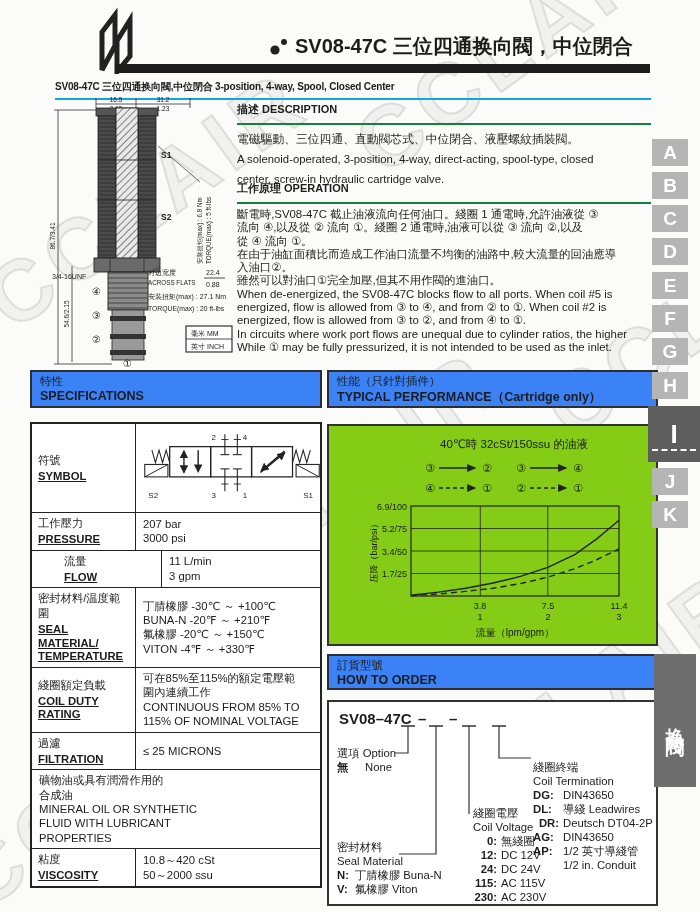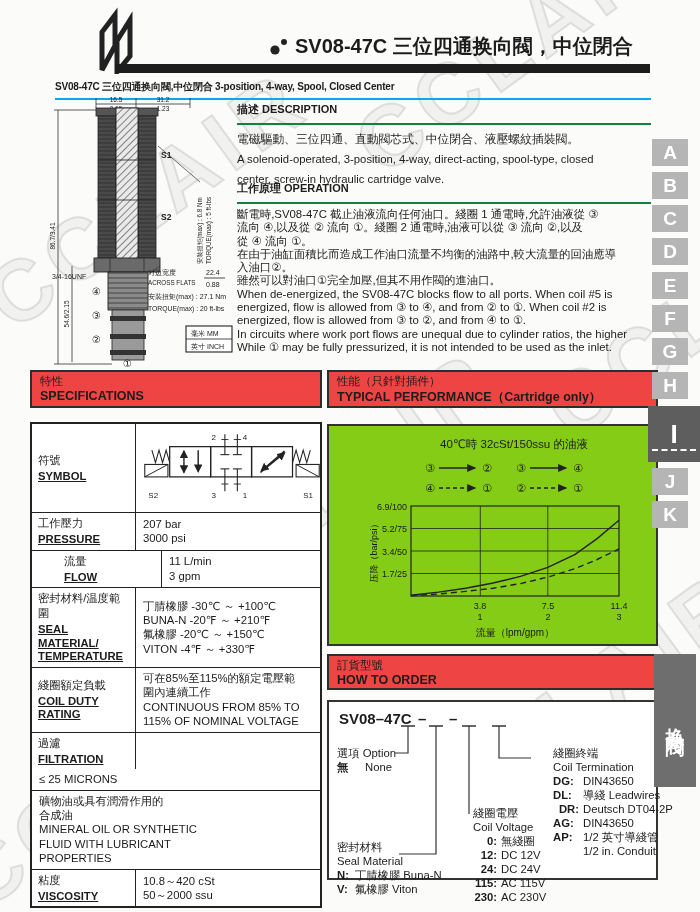--- a/index.html
+++ b/index.html
@@ -15,39 +15,39 @@
          white-space:nowrap;display:flex;align-items:center;gap:7px;}
   .hdr-rule{position:absolute;left:115px;top:64px;width:535px;height:9px;background:#1d1d1d;}
   .subtitle{position:absolute;left:55px;top:80px;width:596px;font-size:10px;font-weight:bold;
             letter-spacing:-0.2px;border-bottom:2px solid #0ea5e9;padding-bottom:4px;white-space:nowrap;}
   
   .para-hd{font-weight:bold;font-size:11px;border-bottom:2px solid #15803d;
            padding-bottom:6px;margin-bottom:4px;}
   .d-line{font-size:11.3px;line-height:20px;white-space:nowrap;}
   .op-line{font-size:11.4px;line-height:13.3px;white-space:nowrap;}
   
-  .sec-hd{position:absolute;border:2px solid #2d2d2d;background:#ef4444;
+  .sec-hd{position:absolute;border:2px solid #2d2d2d;background:#3b82f6;
           padding:2px 8px;box-sizing:border-box;}
   .sec-hd .zh{font-size:11.5px;}
   .sec-hd .en{font-size:12.5px;font-weight:bold;}
   
   .spec-table{position:absolute;left:30px;top:422px;width:292px;border:2px solid #222;
               background:#fff;box-sizing:border-box;}
   .srow{display:flex;border-top:1px solid #222;}
   .srow:first-child{border-top:none;}
   .slabel{width:104px;border-right:1px solid #222;padding:3px 6px;box-sizing:border-box;
           flex-shrink:0;display:flex;flex-direction:column;justify-content:center;}
   .slabel .zh{font-size:11.3px;}
   .slabel .en{font-size:11.3px;font-weight:bold;line-height:1.2;margin-top:2px;text-decoration:underline;}
   .sval{flex:1;padding:3px 7px;font-size:11.3px;line-height:1.28;display:flex;
         flex-direction:column;justify-content:center;}
   
   .chart-box{position:absolute;left:327px;top:424px;width:331px;height:222px;
              border:2px solid #333;background:#84cc16;box-sizing:border-box;}
-  .order-box{position:absolute;left:327px;top:700px;width:331px;height:180px;
+  .order-box{position:absolute;left:327px;top:700px;width:331px;height:206px;
              border:2px solid #333;background:#fff;box-sizing:border-box;}
   .ob-label{position:absolute;font-size:11.3px;line-height:14px;white-space:nowrap;}
   .ob-label .code{font-weight:bold;display:inline-block;min-width:24px;text-align:right;margin-right:4px;}
   
   .tab{position:absolute;left:652px;width:36px;height:27px;background:#b5b5b5;color:#fff;
        font-weight:bold;font-size:19px;display:flex;align-items:center;justify-content:center;}
   .tab-active{position:absolute;left:648px;top:406px;width:52px;height:56px;background:#5e5e5e;
        color:#fff;font-weight:bold;font-size:26px;display:flex;align-items:center;justify-content:center;}
   .tab-active .dash{position:absolute;left:4px;right:4px;bottom:11px;border-top:2px dashed #fff;}
   .cat-tab{position:absolute;left:654px;top:654px;width:42px;height:133px;background:#6e6e6e;
@@ -277,21 +277,21 @@
         <div class="zh">綫圈額定負載</div>
         <div class="en">COIL DUTY RATING</div>
       </div>
       <div class="sval">
         <div>可在85%至115%的額定電壓範</div>
         <div>圍內連續工作</div>
         <div>CONTINUOUS FROM 85% TO</div>
         <div>115% OF NOMINAL VOLTAGE</div>
       </div>
     </div>
-    <div class="srow" style="min-height:30px;flex-direction:column;">
+    <div class="srow" style="min-height:30px;">
       <div class="slabel">
         <div class="zh">過濾</div>
         <div class="en">FILTRATION</div>
       </div>
       <div class="sval">
         <div>≤ 25 MICRONS</div>
       </div>
     </div>
     <div class="srow" style="min-height:70px;">
       <div class="sval">
@@ -404,21 +404,21 @@
     <div class="ob-label" style="left:144px;top:104px;">
       <div>綫圈電壓</div>
       <div>Coil Voltage</div>
       <div><span class="code">0:</span><span>無綫圈</span></div>
       <div><span class="code">12:</span><span>DC 12V</span></div>
       <div><span class="code">24:</span><span>DC 24V</span></div>
       <div><span class="code">115:</span><span>AC 115V</span></div>
       <div><span class="code">230:</span><span>AC 230V</span></div>
     </div>
 
-    <div class="ob-label" style="left:204px;top:44px;margin-left:20px;">
+    <div class="ob-label" style="left:204px;top:58px;">
       <div>綫圈終端</div>
       <div>Coil Termination</div>
       <div><span class="code" style="min-width:26px;text-align:left;">DG:</span><span>DIN43650</span></div>
       <div><span class="code" style="min-width:26px;text-align:left;">DL:</span><span>導綫 Leadwires</span></div>
       <div><span class="code" style="min-width:26px;text-align:right;">DR:</span><span>Deutsch DT04-2P</span></div>
       <div><span class="code" style="min-width:26px;text-align:left;">AG:</span><span>DIN43650</span></div>
       <div><span class="code" style="min-width:26px;text-align:left;">AP:</span><span>1/2 英寸導綫管</span></div>
       <div style="padding-left:30px;">1/2 in. Conduit</div>
     </div>
   </div>

